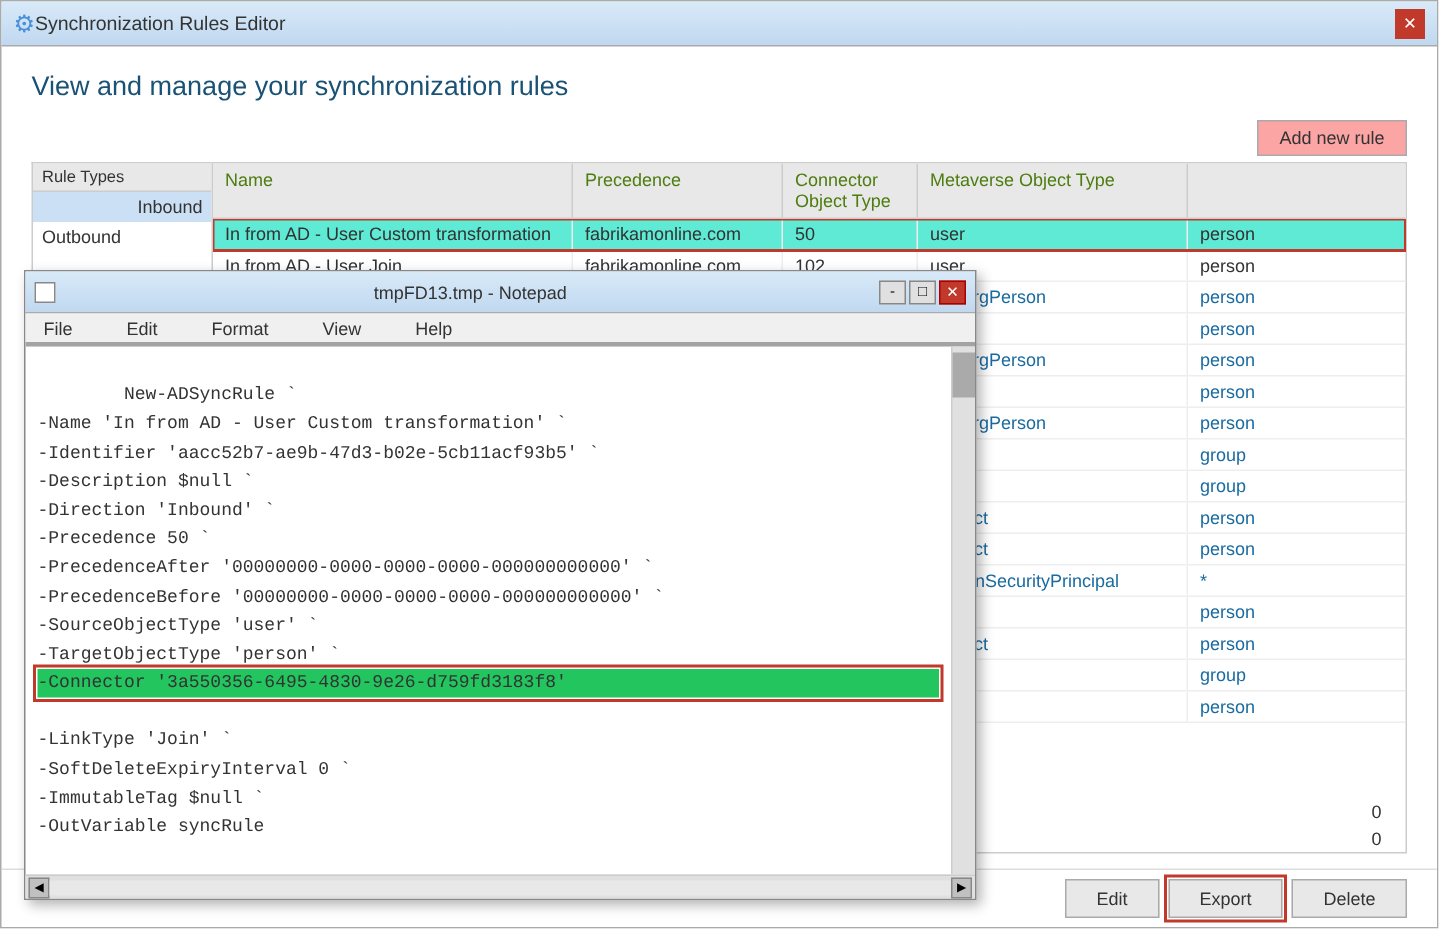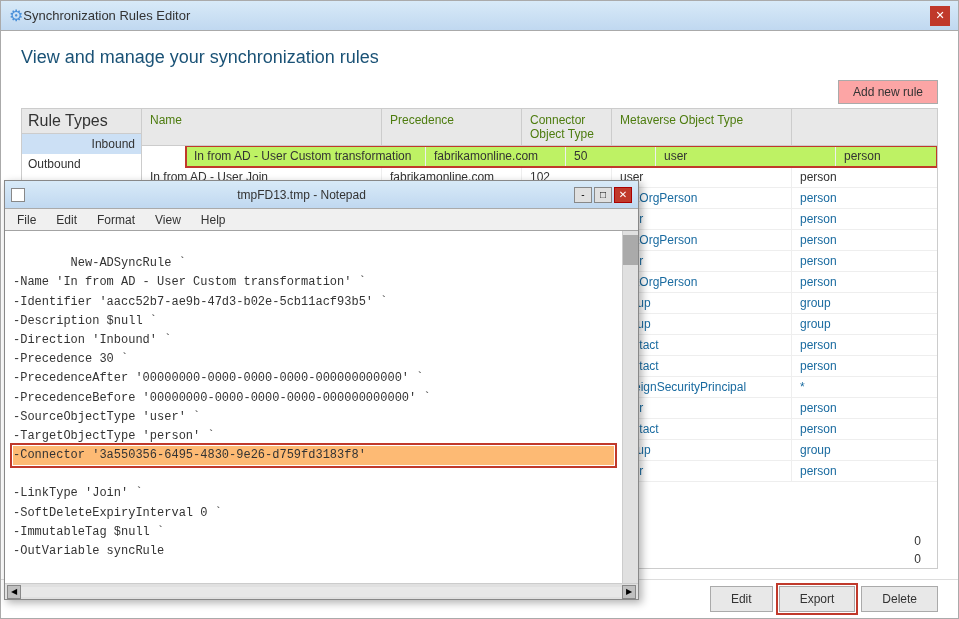--- a/index.html
+++ b/index.html
@@ -97,21 +97,21 @@
     .left-panel {
       width: 120px;
       border: 1px solid #ccc;
       border-right: none;
       background: #fff;
     }
 
     .rule-types-header {
       background: #e8e8e8;
       padding: 3px 6px;
-      font-size: 16px;
+      font-size: 11px;
       border-bottom: 1px solid #ccc;
       color: #333;
     }
 
     .rule-type-item {
       padding: 3px 6px;
       font-size: 12px;
       cursor: pointer;
       color: #333;
     }
@@ -149,24 +149,23 @@
       overflow-y: auto;
     }
 
     .table-row {
       display: grid;
       grid-template-columns: 240px 140px 90px 180px 160px;
       border-bottom: 1px solid #eee;
     }
 
     .table-row.highlighted {
-      background: #bef264;
+      background: #5eead4;
       outline: 2px solid #c0392b;
       outline-offset: -1px;
-      margin-left: 44px;
     }
 
     .table-cell {
       padding: 3px 8px;
       font-size: 12px;
       color: #1a6ba0;
       border-right: 1px solid #eee;
       white-space: nowrap;
       overflow: hidden;
       text-overflow: ellipsis;
@@ -194,21 +193,21 @@
     }
 
     .bottom-btn.highlighted {
       outline: 2px solid #c0392b;
       outline-offset: 1px;
     }
 
     
     .notepad-overlay {
       position: absolute;
-      left: 4px;
+      left: 16px;
       top: 180px;
       width: 635px;
       height: 420px;
       background: #fff;
       border: 1px solid #888;
       box-shadow: 3px 3px 8px rgba(0,0,0,0.3);
       display: flex;
       flex-direction: column;
       z-index: 10;
     }
@@ -260,22 +259,22 @@
       color: white;
       border-color: #a00;
     }
 
     .notepad-menu {
       background: #f0f0f0;
       height: 22px;
       display: flex;
       align-items: center;
       padding: 0 4px;
-      border-bottom: 1px solid #a3a3a3;
-      gap: 4px;
+      border-bottom: 3px solid #a3a3a3;
+      gap: 20px;
     }
 
     .notepad-menu-item {
       padding: 2px 8px;
       font-size: 12px;
       color: #333;
       cursor: pointer;
     }
 
     .notepad-content {
@@ -305,21 +304,21 @@
     }
 
     .scroll-thumb {
       width: 100%;
       height: 30px;
       background: #aaa;
       margin-top: 4px;
     }
 
     .highlighted-line {
-      background: #fdba74;
+      background: #22c55e;
       outline: 2px solid #c0392b;
       outline-offset: 1px;
       display: block;
     }
 
     .notepad-hscrollbar {
       height: 16px;
       background: #e0e0e0;
       border-top: 1px solid #ccc;
       display: flex;
@@ -568,21 +567,21 @@
       <div class="notepad-menu-item">Help</div>
     </div>
 
     <div class="notepad-content">
       <div class="notepad-text">
         <span>New-ADSyncRule `</span>
 <span>-Name 'In from AD - User Custom transformation' `</span>
 <span>-Identifier 'aacc52b7-ae9b-47d3-b02e-5cb11acf93b5' `</span>
 <span>-Description $null `</span>
 <span>-Direction 'Inbound' `</span>
-<span>-Precedence 30 `</span>
+<span>-Precedence 50 `</span>
 <span>-PrecedenceAfter '00000000-0000-0000-0000-000000000000' `</span>
 <span>-PrecedenceBefore '00000000-0000-0000-0000-000000000000' `</span>
 <span>-SourceObjectType 'user' `</span>
 <span>-TargetObjectType 'person' `</span>
 <span class="highlighted-line">-Connector '3a550356-6495-4830-9e26-d759fd3183f8'</span>
 <span>-LinkType 'Join' `</span>
 <span>-SoftDeleteExpiryInterval 0 `</span>
 <span>-ImmutableTag $null `</span>
 <span>-OutVariable syncRule</span></div>
       <div class="notepad-scrollbar">

